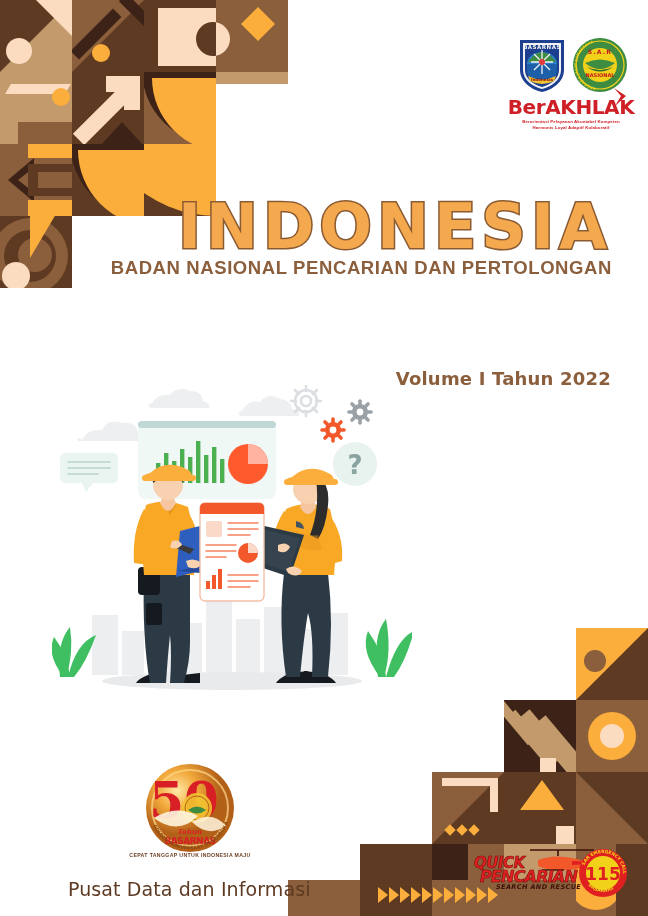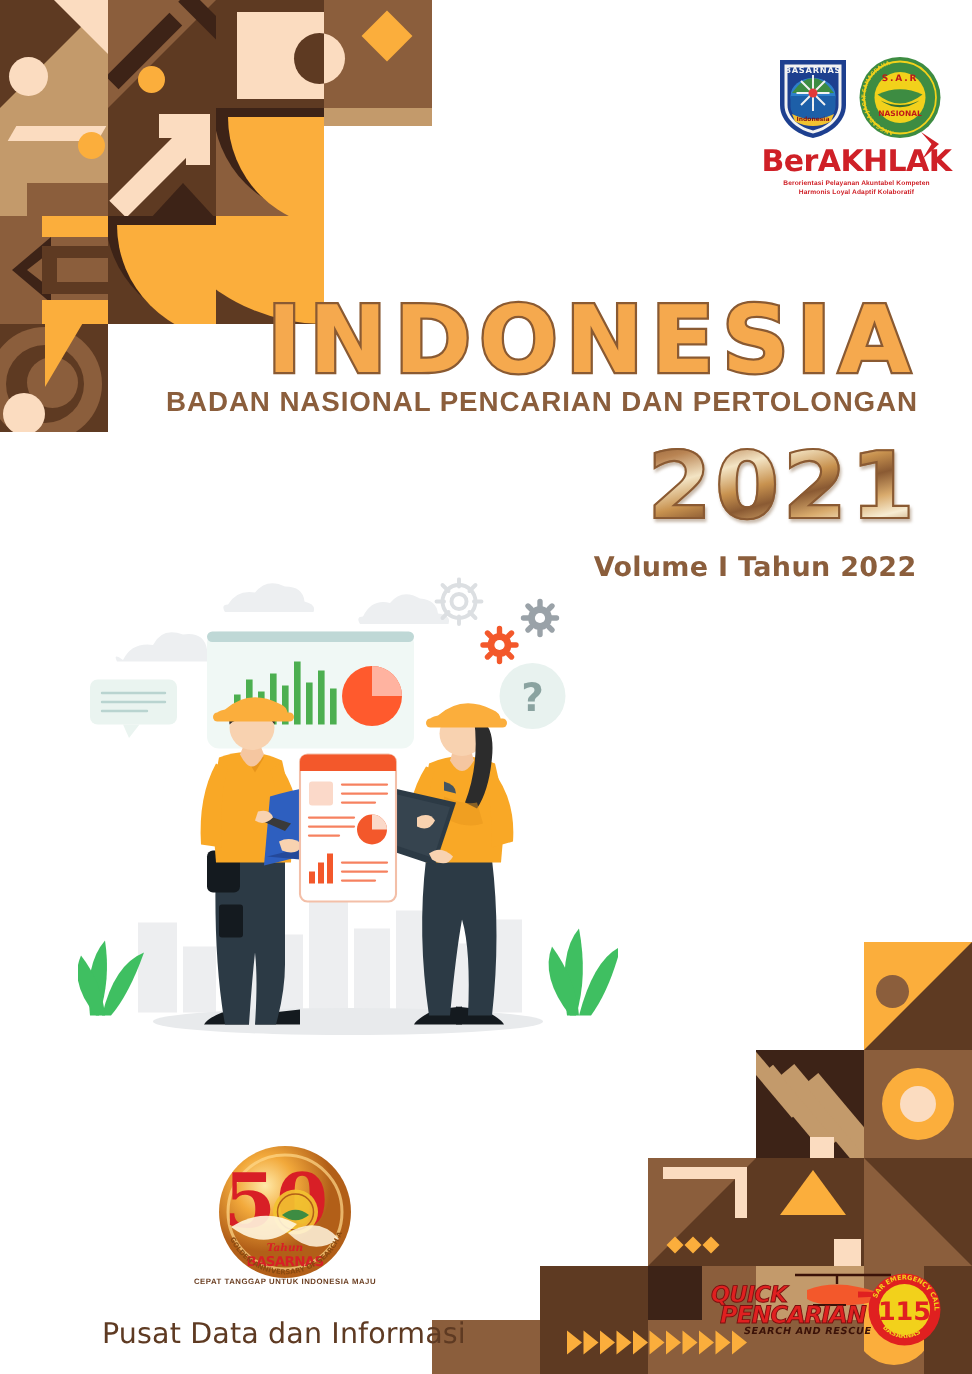--- a/index.html
+++ b/index.html
@@ -257,21 +257,20 @@
       </svg>
       <div id="berakhlak-tagline">
         <div>Berorientasi Pelayanan Akuntabel Kompeten</div>
         <div>Harmonis Loyal Adaptif Kolaboratif</div>
       </div>
     </div>
   </div>
 
   <div id="title-statistik">INDONESIA</div>
   <div id="title-subtitle">BADAN NASIONAL PENCARIAN DAN PERTOLONGAN</div>
-  <div id="title-year">2021</div>
   <div id="title-volume">Volume I Tahun 2022</div>
 
   <svg id="illustration" viewBox="0 0 360 320">
 
     <path d="M30 55 q6 -12 20 -10 q6 -12 20 -7 q14 -2 16 10 q10 1 9 8 H26 q-3 -6 4 -1 z" fill="#EDEFF1"></path>
     <path d="M100 18 q6 -10 18 -8 q8 -10 20 -4 q12 0 13 10 q8 2 6 7 H98 q-3 -5 2 -5 z" fill="#EDEFF1"></path>
     <path d="M190 26 q6 -12 18 -9 q8 -10 20 -3 q11 1 12 10 q9 1 7 7 H188 q-3 -5 2 -5 z" fill="#EDEFF1"></path>
 
     <g fill="none" stroke="#DCDFE2" stroke-width="2.6">
       <circle cx="254" cy="16" r="11"></circle>

